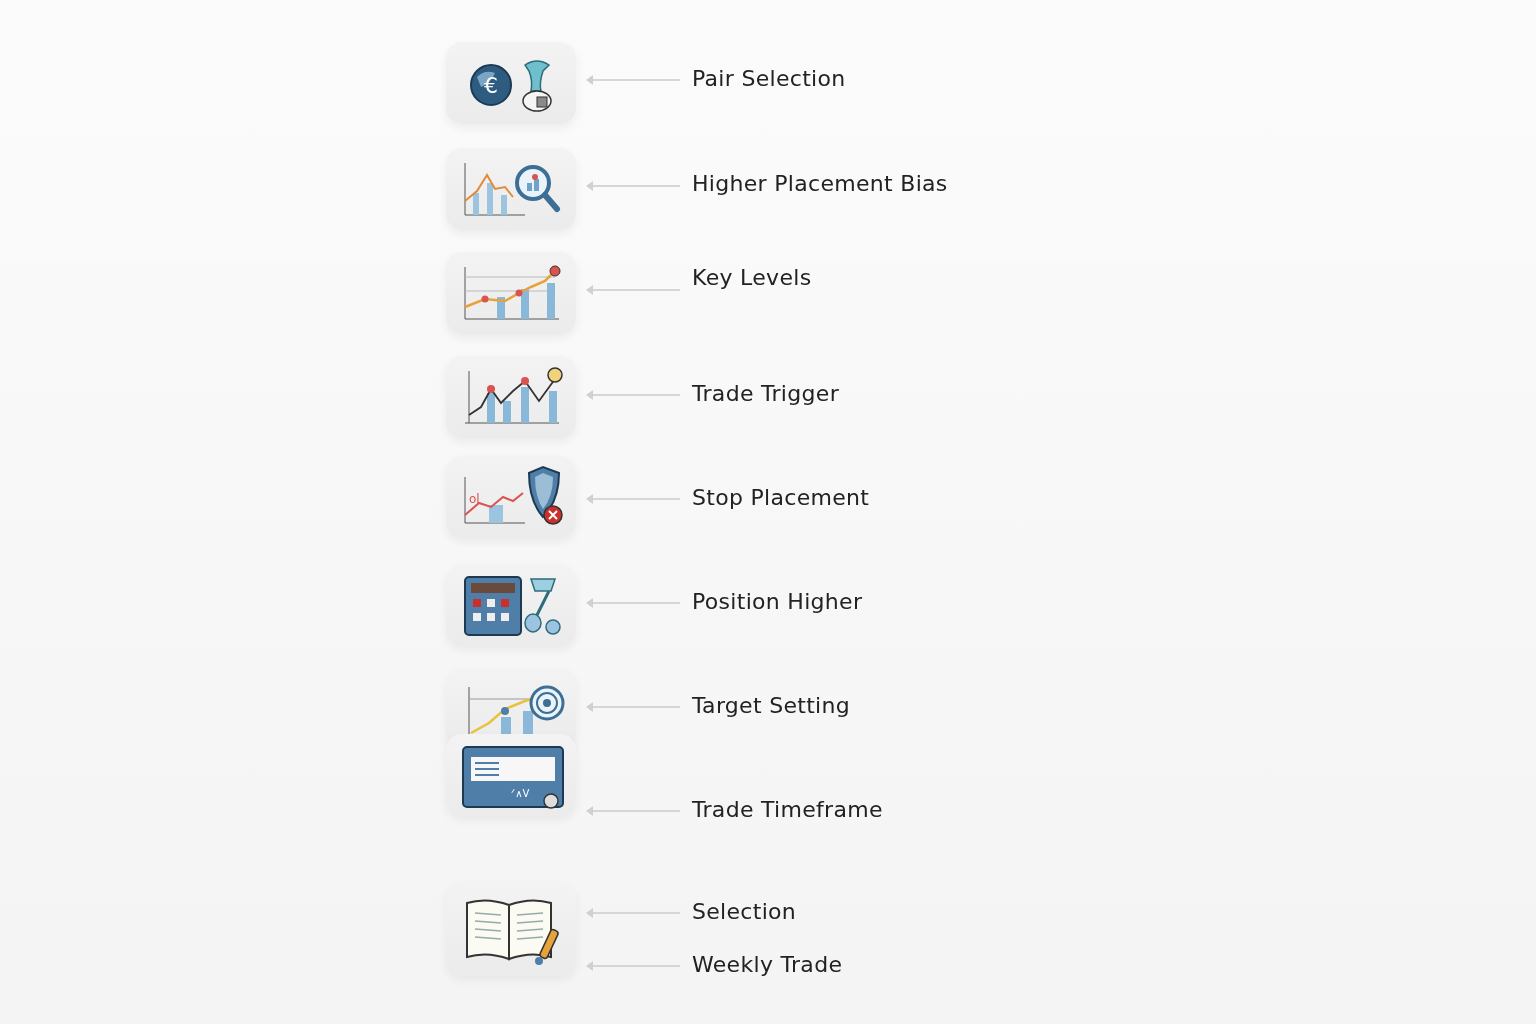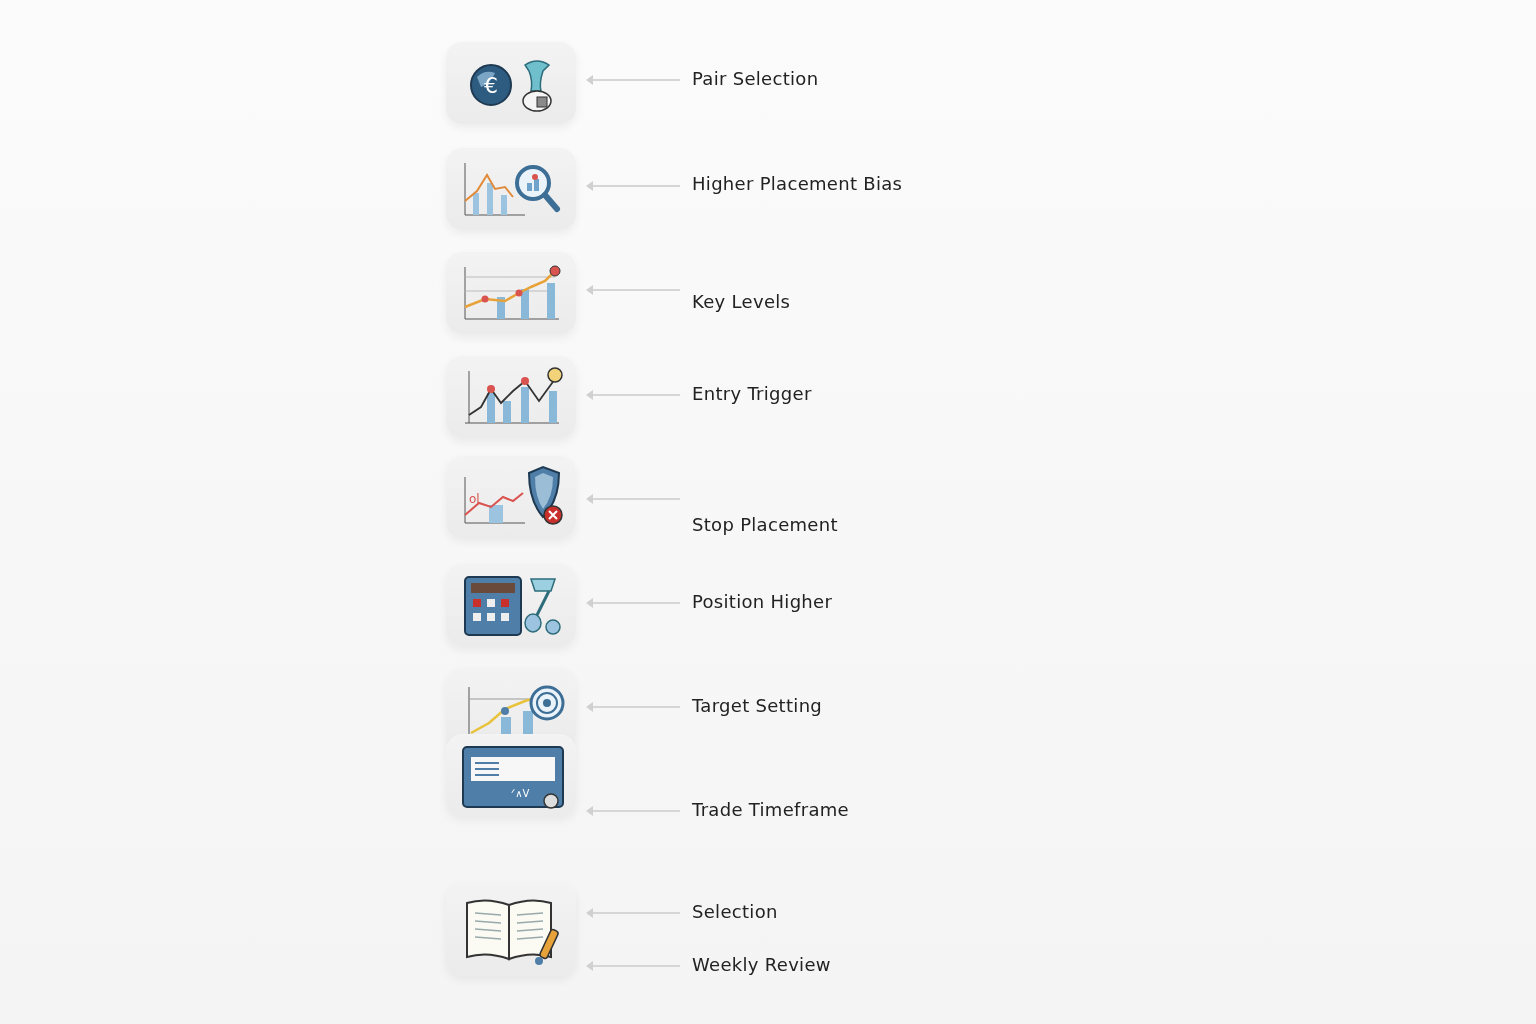--- a/index.html
+++ b/index.html
@@ -1,21 +1,21 @@
 <!DOCTYPE html>
 <html><head>
 <meta charset="utf-8">
 <style>
   html,body{margin:0;padding:0;}
   body{width:1536px;height:1024px;background:linear-gradient(180deg,#fbfbfb 0%,#f4f4f4 100%);position:relative;overflow:hidden;font-family:"DejaVu Sans","Liberation Sans",sans-serif;}
   .tile{position:absolute;left:446px;width:130px;height:82px;border-radius:16px;background:linear-gradient(180deg,#f3f3f3,#ebebeb);box-shadow:0 4px 10px rgba(0,0,0,0.06);display:flex;align-items:center;justify-content:center;}
   .tile svg{width:112px;height:72px;}
   .connector{position:absolute;left:588px;width:92px;height:2px;background:#d6d6d6;}
   .connector::before{content:"";position:absolute;left:-2px;top:-4px;width:0;height:0;border-top:5px solid transparent;border-bottom:5px solid transparent;border-right:7px solid #d0d0d0;}
-  .label{position:absolute;left:692px;font-size:18px;color:#222;letter-spacing:0.3px;line-height:30px;}
+  .label{position:absolute;left:692px;font-size:22px;color:#222;letter-spacing:0.3px;line-height:30px;}
 </style>
 </head>
 <body>
 
 <div class="tile" style="top:42px">
   <svg viewBox="0 0 112 72">
     <circle cx="36" cy="38" r="20" fill="#2e5c80" stroke="#1e3a52" stroke-width="2"></circle>
     <path d="M22 30 Q30 22 40 26 Q36 36 26 40 Z" fill="#8fb8d6" opacity="0.8"></path>
     <text x="36" y="46" font-size="22" text-anchor="middle" fill="#fff" font-family="DejaVu Sans, sans-serif">€</text>
     <path d="M70 18 Q82 10 94 18 L88 24 Q84 36 86 44 L76 44 Q78 34 74 24 Z" fill="#6fc0cc" stroke="#2d6c7a" stroke-width="1.5"></path>
@@ -53,54 +53,54 @@
     <rect x="42" y="40" width="8" height="22" fill="#8ab8d8"></rect>
     <rect x="66" y="32" width="8" height="30" fill="#8ab8d8"></rect>
     <rect x="92" y="26" width="8" height="36" fill="#8ab8d8"></rect>
     <polyline points="10,50 30,42 50,44 64,36 76,30 90,24 100,14" fill="none" stroke="#e8a23a" stroke-width="2.5"></polyline>
     <circle cx="30" cy="42" r="3.5" fill="#d9534f"></circle>
     <circle cx="64" cy="36" r="3.5" fill="#d9534f"></circle>
     <circle cx="100" cy="14" r="5" fill="#d9534f" stroke="#333" stroke-width="1"></circle>
   </svg>
 </div>
 <div class="connector" style="top:289px"></div>
-<div class="label" style="top:287px">Key Levels</div>
+<div class="label" style="top:263px">Key Levels</div>
 
 <div class="tile" style="top:356px">
   <svg viewBox="0 0 112 72">
     <line x1="14" y1="10" x2="14" y2="62" stroke="#555" stroke-width="1"></line>
     <line x1="10" y1="62" x2="104" y2="62" stroke="#555" stroke-width="1"></line>
     <rect x="32" y="32" width="8" height="30" fill="#8ab8d8"></rect>
     <rect x="48" y="40" width="8" height="22" fill="#8ab8d8"></rect>
     <rect x="66" y="26" width="8" height="36" fill="#8ab8d8"></rect>
     <rect x="94" y="30" width="8" height="32" fill="#8ab8d8"></rect>
     <polyline points="14,54 26,46 36,28 46,42 58,30 70,20 84,40 100,18" fill="none" stroke="#333" stroke-width="1.8"></polyline>
     <circle cx="36" cy="28" r="4" fill="#d9534f"></circle>
     <circle cx="70" cy="20" r="4" fill="#d9534f"></circle>
     <circle cx="100" cy="14" r="7" fill="#f3d37a" stroke="#333" stroke-width="1.5"></circle>
   </svg>
 </div>
 <div class="connector" style="top:394px"></div>
-<div class="label" style="top:379px">Entry Trigger</div>
+<div class="label" style="top:379px">Trade Trigger</div>
 
 <div class="tile" style="top:456px">
   <svg viewBox="0 0 112 72">
     <line x1="10" y1="16" x2="10" y2="62" stroke="#555" stroke-width="1"></line>
     <line x1="10" y1="62" x2="70" y2="62" stroke="#555" stroke-width="1"></line>
     <rect x="34" y="44" width="14" height="18" fill="#9cc4e0"></rect>
     <polyline points="10,54 24,42 36,46 48,36 58,40 68,32" fill="none" stroke="#d9534f" stroke-width="2"></polyline>
     <text x="14" y="42" font-size="12" fill="#d9534f" font-family="DejaVu Sans, sans-serif">ol</text>
     <path d="M74 12 L88 6 L104 12 Q104 40 88 56 Q74 40 74 12 Z" fill="#4f7fa8" stroke="#1e3a52" stroke-width="2"></path>
     <path d="M80 16 L88 12 L98 16 Q98 36 88 48 Q80 36 80 16 Z" fill="#9cbdd6"></path>
     <circle cx="98" cy="54" r="9" fill="#c9302c" stroke="#333" stroke-width="1.5"></circle>
     <path d="M94 50 L102 58 M102 50 L94 58" stroke="#fff" stroke-width="2"></path>
   </svg>
 </div>
 <div class="connector" style="top:498px"></div>
-<div class="label" style="top:510px">Stop Placement</div>
+<div class="label" style="top:483px">Stop Placement</div>
 
 <div class="tile" style="top:564px">
   <svg viewBox="0 0 112 72">
     <rect x="10" y="8" width="56" height="58" rx="4" fill="#4f7fa8" stroke="#1e3a52" stroke-width="2"></rect>
     <rect x="16" y="14" width="44" height="10" fill="#6a4a3a"></rect>
     <rect x="18" y="30" width="8" height="8" fill="#c9302c"></rect>
       <rect x="32" y="30" width="8" height="8" fill="#eee"></rect>
       <rect x="46" y="30" width="8" height="8" fill="#c9302c"></rect>
     <rect x="18" y="44" width="8" height="8" fill="#eee"></rect>
       <rect x="32" y="44" width="8" height="8" fill="#eee"></rect>
@@ -159,13 +159,13 @@
         <line x1="62" y1="42" x2="88" y2="40"></line>
         <line x1="62" y1="50" x2="88" y2="48"></line>
     </g>
     <rect x="90" y="40" width="8" height="30" rx="3" transform="rotate(25 94 55)" fill="#e8a23a" stroke="#333" stroke-width="1.5"></rect>
     <circle cx="84" cy="72" r="4" fill="#4f7fa8"></circle>
   </svg>
 </div>
 <div class="connector" style="top:912px"></div>
 <div class="label" style="top:897px">Selection</div>
 <div class="connector" style="top:965px"></div>
-<div class="label" style="top:950px">Weekly Review</div>
+<div class="label" style="top:950px">Weekly Trade</div>
 
 </body></html>

